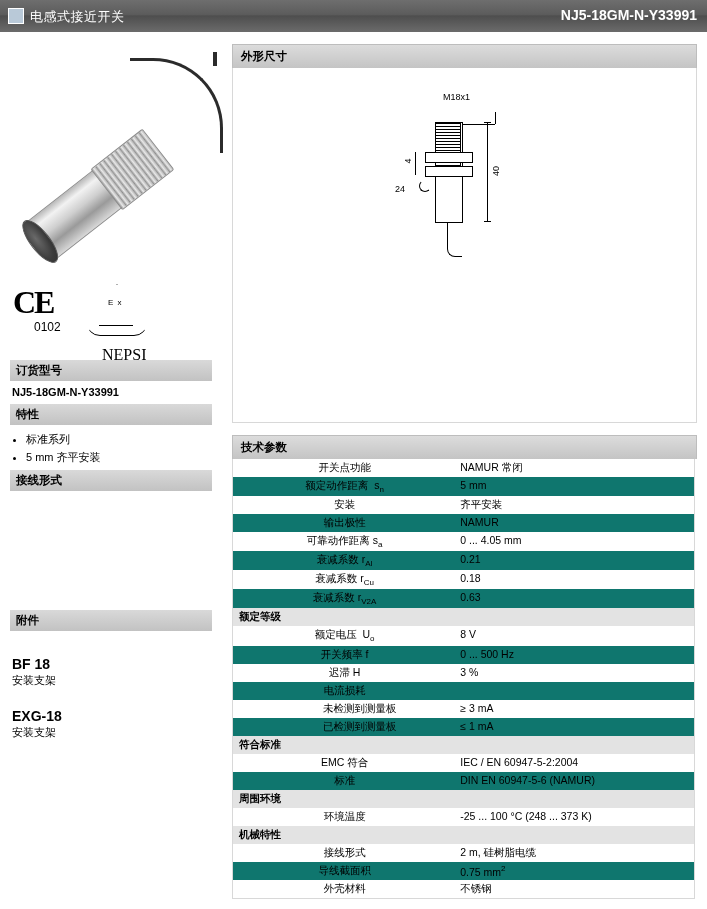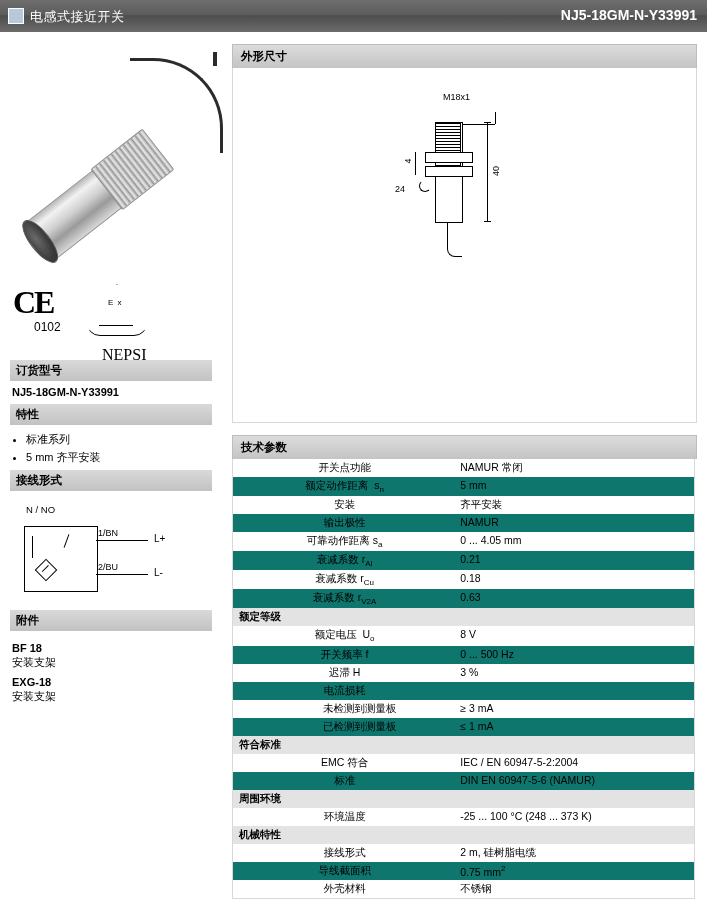--- a/index.html
+++ b/index.html
@@ -113,21 +113,21 @@
   .wiring .diamond:after{
     content:"";position:absolute;left:5px;top:2px;width:1px;height:9px;background:#000;
   }
   .wiring .sw{position:absolute;left:52px;top:16px;width:1px;height:14px;background:#000;transform:rotate(20deg);}
   .wiring .ln1{position:absolute;left:82px;top:22px;width:52px;height:1px;background:#000;}
   .wiring .ln2{position:absolute;left:82px;top:56px;width:52px;height:1px;background:#000;}
   .wiring .t1{position:absolute;left:84px;top:10px;font-size:9px;}
   .wiring .t2{position:absolute;left:84px;top:44px;font-size:9px;}
   .wiring .lp{position:absolute;left:140px;top:15px;font-size:10px;}
   .wiring .lm{position:absolute;left:140px;top:49px;font-size:10px;}
-  .acc-item{font-weight:bold;font-size:11px;margin-top:6px;}
+  .acc-item{font-weight:bold;font-size:14px;margin-top:20px;}
   .acc-sub{font-size:11px;margin-top:1px;}
   
   .right-col{position:absolute;left:232px;top:44px;width:465px;}
   .panel-title{
     background:linear-gradient(to bottom,#dcdcdc,#c4c4c4);
     font-weight:bold;font-size:11.5px;padding:4px 8px;border:1px solid #bdbdbd;border-bottom:none;
   }
   .dim-panel{
     position:relative;width:463px;height:354px;border:1px solid #d8d8d8;border-top:none;background:#fff;
   }
@@ -212,33 +212,20 @@
     <div class="left-body">
       <ul>
         <li>标准系列</li>
         <li>5 mm 齐平安装</li>
       </ul>
     </div>
   </div>
 
   <div class="left-sect" style="top:438px;">
     <div class="sect-bar">接线形式</div>
-  </div>
-  <div class="wiring">
-    <div class="label">N / NO</div>
-    <div class="box"></div>
-    <div class="vbar"></div>
-    <div class="diamond"></div>
-    <div class="sw"></div>
-    <div class="ln1"></div>
-    <div class="ln2"></div>
-    <div class="t1">1/BN</div>
-    <div class="t2">2/BU</div>
-    <div class="lp">L+</div>
-    <div class="lm">L-</div>
   </div>
 
   <div class="left-sect" style="top:578px;">
     <div class="sect-bar">附件</div>
     <div class="left-body">
       <div class="acc-item">BF 18</div>
       <div class="acc-sub">安装支架</div>
       <div class="acc-item">EXG-18</div>
       <div class="acc-sub">安装支架</div>
     </div>

